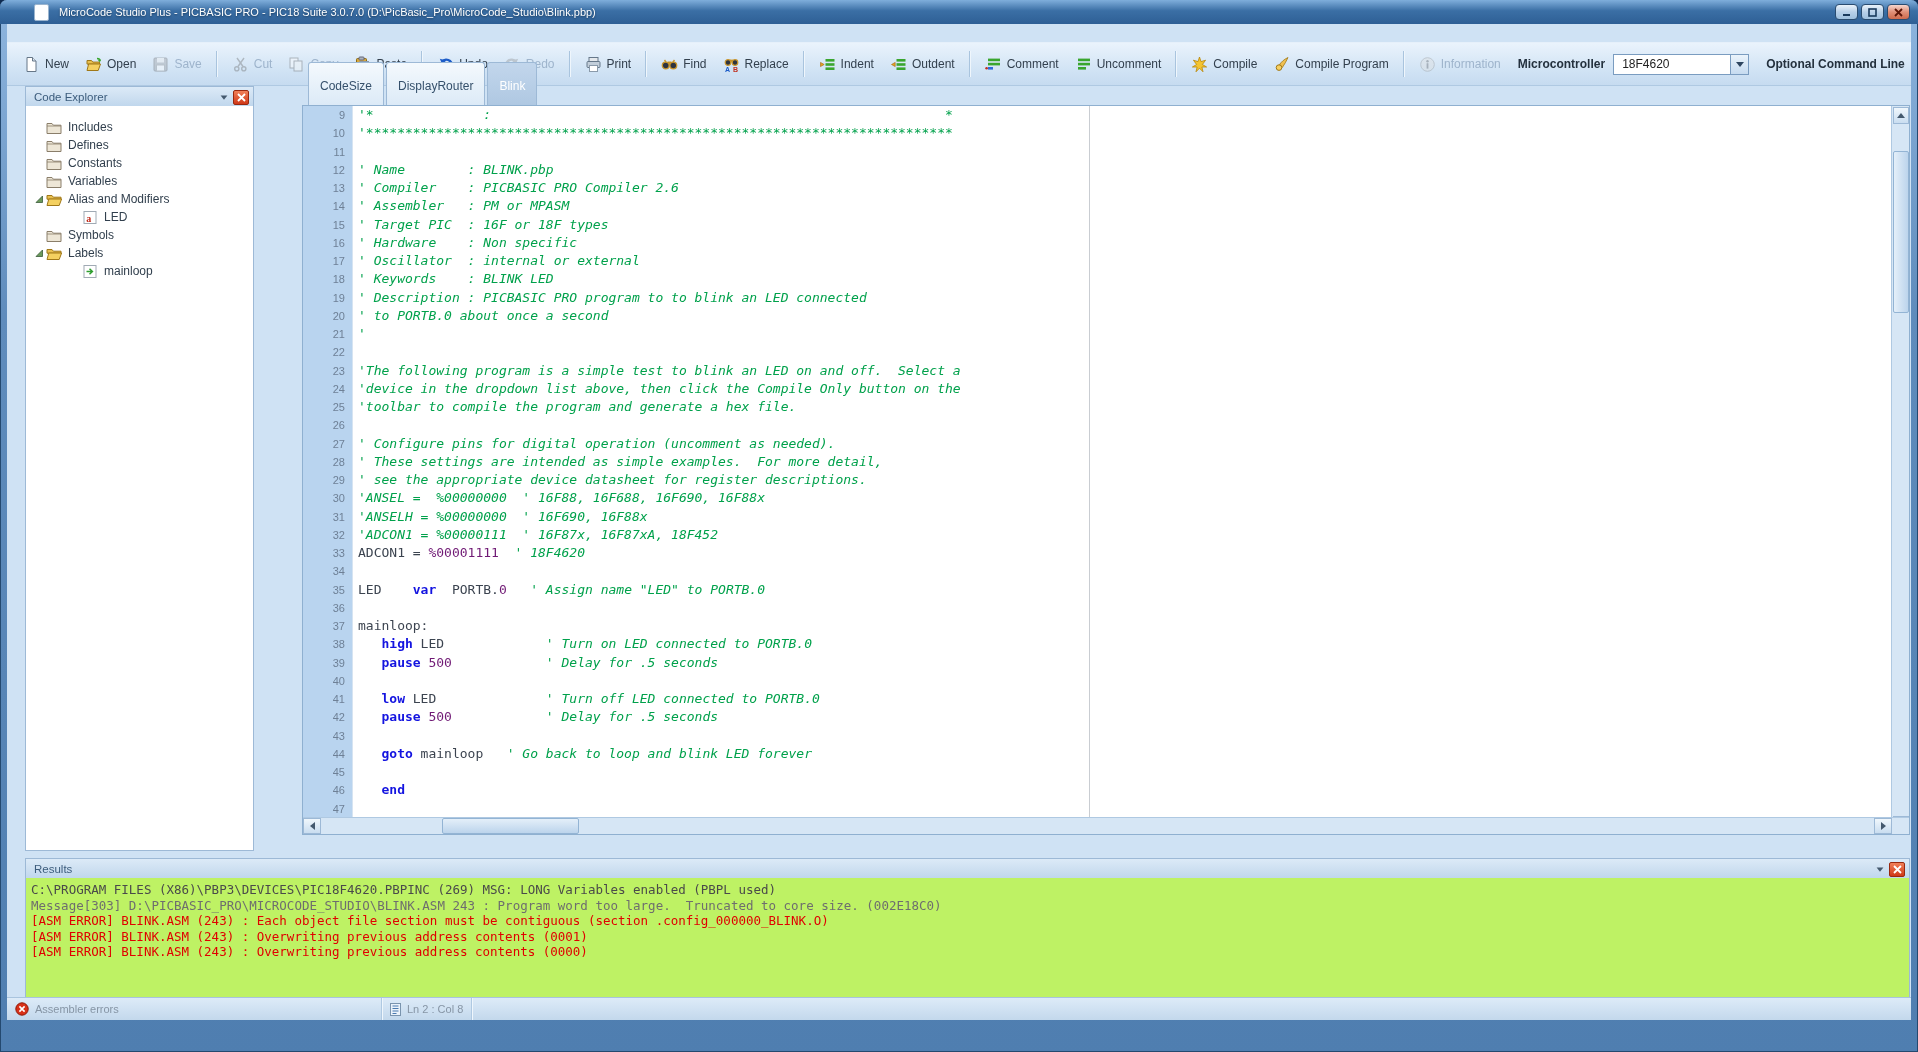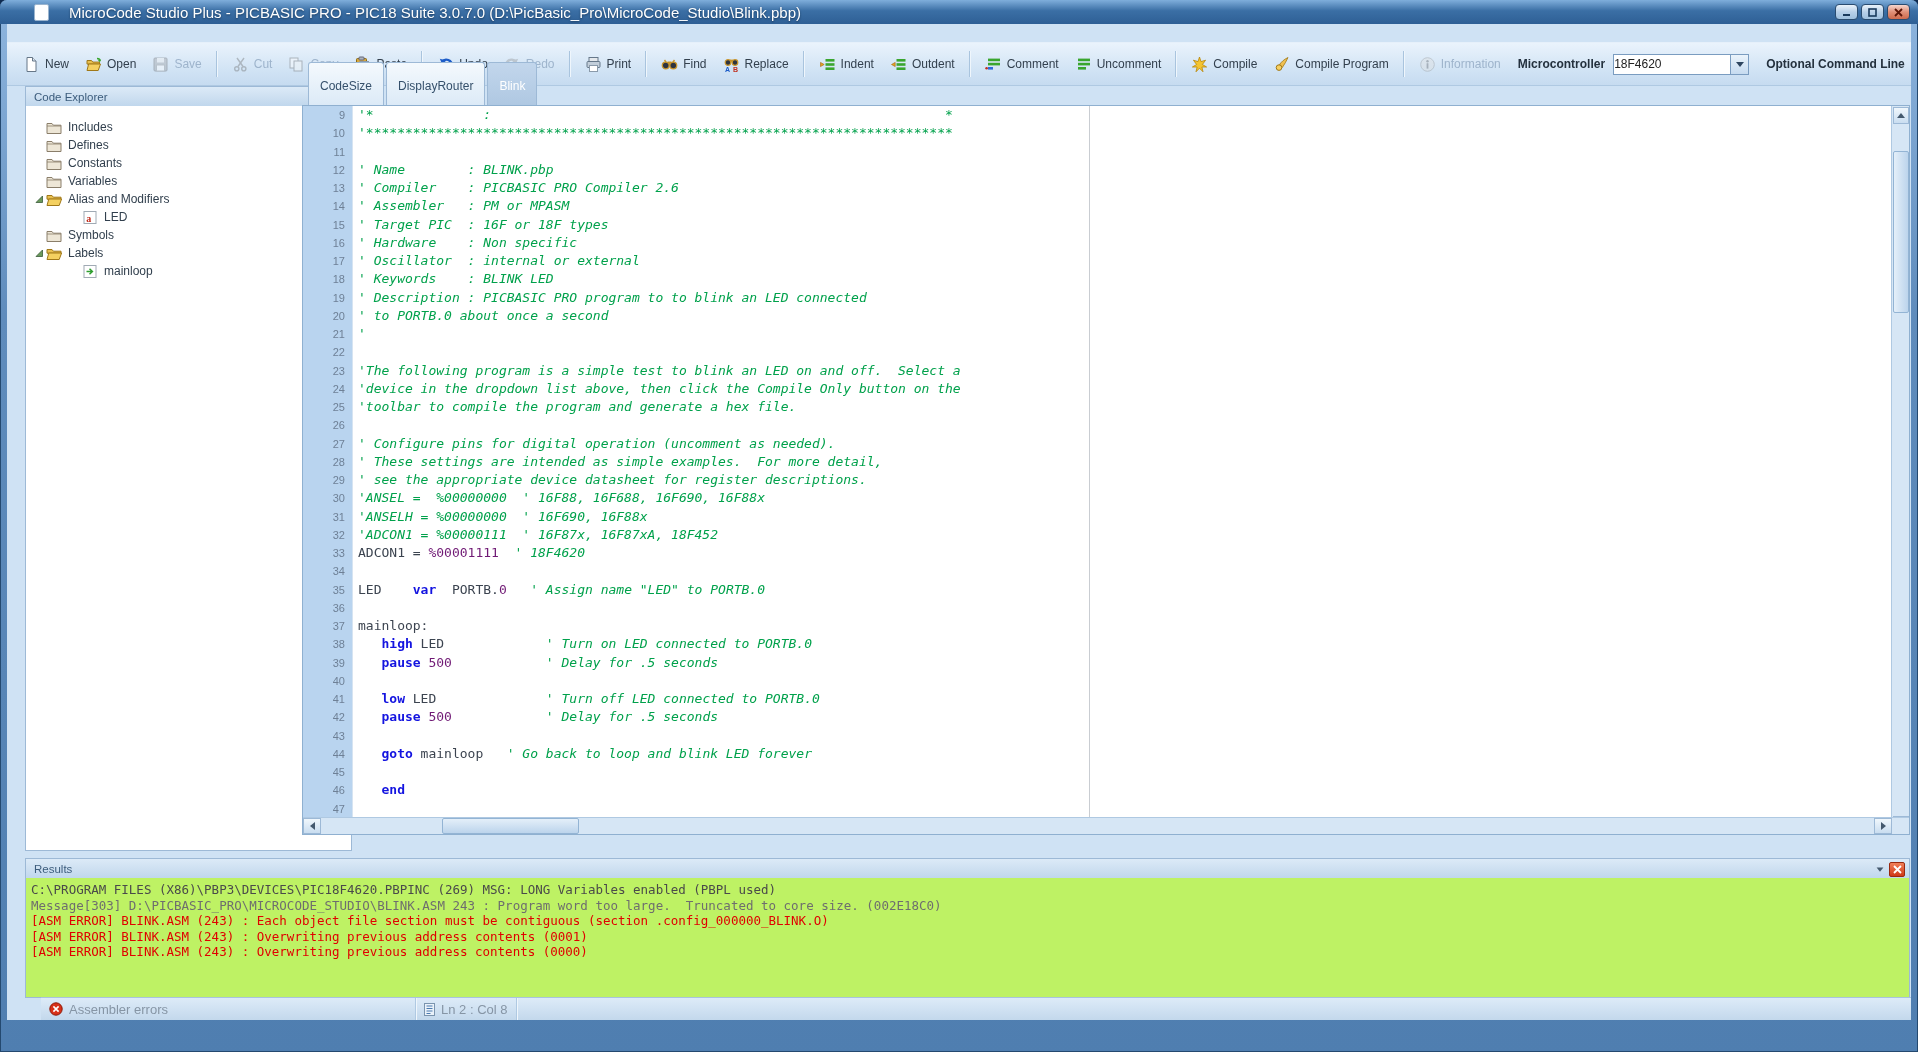--- a/index.html
+++ b/index.html
@@ -4,53 +4,53 @@
 <style>
   html,body{margin:0;padding:0;width:1918px;height:1052px;overflow:hidden;background:#0E2A50;
     font-family:"Liberation Sans", sans-serif;}
   .window{position:absolute;inset:0;border-radius:7px 7px 0 0;
     background:linear-gradient(#8FB6DF,#5F8CBC 30%,#4F7EB0);
     box-shadow:inset 0 0 0 1px #24496F;}
   
   .titlebar{position:absolute;left:0;top:0;right:0;height:24px;border-radius:7px 7px 0 0;
     background:linear-gradient(#7FAEDB,#3B6FA5 45%,#2E5F95);display:flex;align-items:center;}
   .appicon{width:13px;height:15px;margin-left:34px;background:#fff;border:1px solid #9AB4CE;border-radius:2px;}
-  .titletext{color:#fff;font-size:15px;margin-left:20px;text-shadow:0 1px 2px #1A3A5C;white-space:nowrap;}
+  .titletext{color:#fff;font-size:11px;margin-left:10px;text-shadow:0 1px 2px #1A3A5C;white-space:nowrap;}
   .winbtns{margin-left:auto;margin-right:8px;display:flex;gap:3px;}
   .winbtn{width:21px;height:14px;border-radius:4px;border:1px solid #2A4C70;display:flex;align-items:center;justify-content:center;
     background:linear-gradient(#EAF3FB,#B8D0E8 50%,#9FC0DE);}
   .winbtn.close{background:linear-gradient(#F6D6CE,#E09078 50%,#CE6A4C);}
   .winbtn svg{display:block;}
   
   .client{position:absolute;left:7px;top:24px;right:7px;bottom:32px;background:#CFE2F4;overflow:hidden;}
   
   .toolbar{position:absolute;left:0;right:0;top:18px;height:42px;display:flex;align-items:center;
     background:linear-gradient(#EAF3FC,#CFE2F4 70%,#C6DBF0);border-top:1px solid #E6F0FA;border-bottom:1px solid #AFC9E2;padding:0 8px;}
   #tbgroups{display:flex;align-items:center;height:100%;}
   .tbbtn{display:flex;align-items:center;gap:5px;padding:4px 8px;border-radius:3px;color:#33404E;font-size:12px;white-space:nowrap;cursor:default;}
   .tbbtn .tbicon{width:17px;height:17px;display:inline-block;}
   .tbbtn.disabled{color:#9EB4CC;}
   .tbbtn.disabled .tbicon{opacity:.45;filter:grayscale(85%);}
   .tbsep{width:1px;height:26px;background:#A9C4DE;border-right:1px solid #EFF6FC;margin:0 6px;}
   .tbright{margin-left:auto;display:flex;align-items:center;gap:8px;}
   .tblabelstrong{font-size:12px;font-weight:bold;color:#24313E;white-space:nowrap;margin-left:9px;}
   .combo{width:134px;height:19px;background:#fff;border:1px solid #7A9CC0;display:flex;align-items:center;font-size:12px;color:#222;}
-  .combo .val{flex:1;padding-left:0;}
+  .combo .val{flex:1;padding-left:8px;}
   .combo .btn{width:17px;height:100%;background:linear-gradient(#EAF3FB,#C6DBF0);border-left:1px solid #7A9CC0;display:flex;align-items:center;justify-content:center;}
   .chev{width:0;height:0;border-left:4px solid transparent;border-right:4px solid transparent;border-top:5px solid #2E4560;}
   .ocl-input{width:70px;height:17px;background:#fff;border:1px solid #7A9CC0;font-size:12px;padding:0 3px;font-family:"Liberation Sans",sans-serif;}
   
   .phead{height:20px;background:linear-gradient(#DCEAF7,#BFD6EC);border:1px solid #9DB9D6;display:flex;align-items:center;
     font-size:11.5px;color:#3C5C7C;padding:0 4px 0 8px;}
   .phead .sp{flex:1;}
   .closebox{width:14px;height:13px;border-radius:2px;border:1px solid #98280F;background:linear-gradient(#F08058,#D03818);
     display:flex;align-items:center;justify-content:center;margin-left:5px;}
   .phead .chev{border-top-color:#44596E;transform:scale(.85);}
   
-  .leftpanel{position:absolute;left:18px;top:62px;width:327px;bottom:169px;}
+  .leftpanel{position:absolute;left:18px;top:62px;width:229px;bottom:169px;}
   .tree{position:absolute;left:0;right:0;top:20px;bottom:0;background:#fff;border:1px solid #9DB9D6;border-top:none;overflow:hidden;padding-top:12px;}
   .trow{display:flex;align-items:center;height:18px;font-size:12px;color:#32404E;white-space:nowrap;}
   .trow .exp{width:14px;display:flex;align-items:center;justify-content:center;}
   .trow .ticon{width:16px;height:15px;margin-right:6px;}
   
   .editorpanel{position:absolute;left:295px;right:1px;top:62px;bottom:169px;}
   .tabstrip{position:absolute;left:0;right:0;top:0;height:19px;display:flex;align-items:flex-end;padding-left:6px;}
   .tab{height:18px;display:flex;align-items:flex-end;padding:12px 11px;font-size:12px;color:#35506B;margin-right:2px;
     background:linear-gradient(#F4F9FD,#DCEAF7);border:1px solid #9DB9D6;border-bottom:none;border-radius:3px 3px 0 0;}
   .tab.active{background:linear-gradient(#C2D6EC,#AFC8E2);color:#FFFFFF;}
@@ -80,21 +80,21 @@
   .tri.right{border-top:4px solid transparent;border-bottom:4px solid transparent;border-left:5px solid #44596E;}
   
   .results{position:absolute;left:18px;right:1px;top:834px;height:140px;}
   .rbody{position:absolute;left:0;right:0;top:20px;bottom:0;background:#bef264;border:1px solid #9DB9D6;border-top:none;overflow:hidden;padding:4px 0 0 5px;}
   .rl{font-family:"DejaVu Sans Mono",monospace;font-size:12.5px;line-height:15.6px;white-space:pre;}
   .rl.info{color:#4A4A4A;}
   .rl.msg{color:#6E6E6E;}
   .rl.error{color:#E00000;}
   
   .statusbar{position:absolute;left:0;right:0;bottom:0;height:22px;background:linear-gradient(#DDEBF8,#C3D8EC);
-    border-top:1px solid #A9C4DE;display:flex;align-items:center;font-size:13px;color:#8695A5;margin-left:34px;}
+    border-top:1px solid #A9C4DE;display:flex;align-items:center;font-size:11px;color:#8695A5;}
   .sbcell{display:flex;align-items:center;height:100%;padding:0 8px;border-right:1px solid #AFC9E2;box-shadow:1px 0 0 #EFF6FC;}
   .sbcell .sicon{margin-right:6px;display:inline-flex;}
   .sb-left{width:358px;}
 </style>
 </head>
 <body>
 
 <div class="window">
   <div class="titlebar">
     <div class="appicon"></div>

